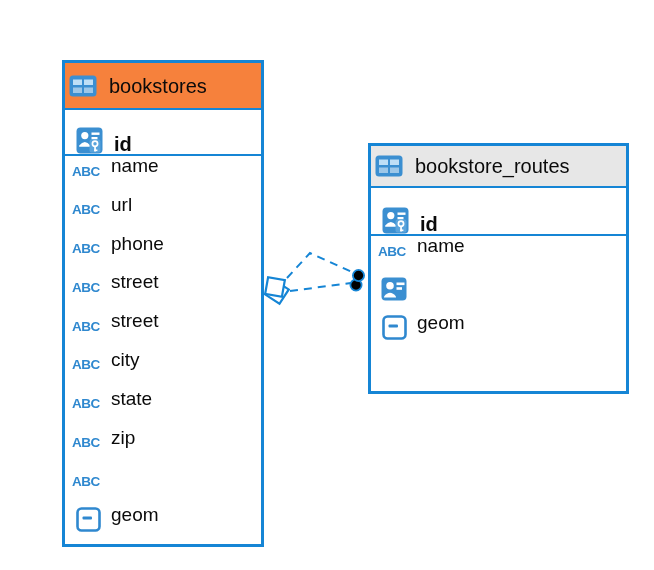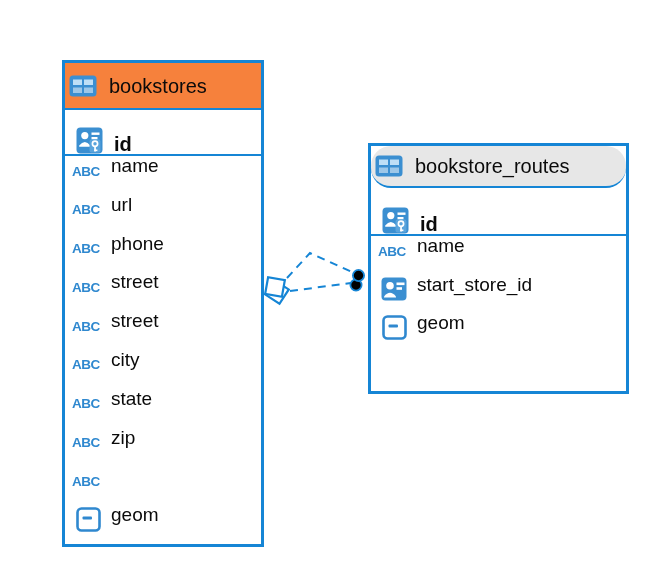--- a/index.html
+++ b/index.html
@@ -16,21 +16,21 @@
   }
   #t0{left:62px; top:60px; width:202px; height:487px;}
   #t1{left:368px; top:143px; width:261px; height:251px;}
 
   .table-header{
     display:flex; align-items:center; gap:9px; padding:0 1px;
     border-bottom:2px solid var(--accent,#1585D5);
     font-size:20px; font-weight:400; white-space:nowrap;
   }
   #t0 .table-header{height:45px;}
-  #t1 .table-header{height:40px;border-radius:20px;}
+  #t1 .table-header{height:40px;}
 
   .id-row{
     display:flex; align-items:flex-end; gap:8px; padding:0 7px;
     border-bottom:2px solid var(--accent,#1585D5);
     font-size:20px; font-weight:700; background:#ffffff;
   }
   #t0 .id-row{height:44px;}
   #t1 .id-row{height:46px;}
 
   .rows{overflow:hidden;}
@@ -212,21 +212,20 @@
         <div class="field-row">
           <span class="icon">
             <svg width="26" height="24" viewBox="0 0 26 24">
               <rect x="0.5" y="0.5" width="25" height="23" rx="4" fill="#3B8FD1"></rect>
               <circle cx="9" cy="8.7" r="3.8" fill="#ffffff"></circle>
               <path d="M3 19.5 q6 -7.5 12 0 v1 h-12 z" fill="#ffffff"></path>
               <rect x="15.5" y="5.5" width="8" height="2.6" fill="#ffffff"></rect>
               <rect x="15.5" y="10.2" width="5.5" height="2.6" fill="#ffffff"></rect>
             </svg>
           </span>
-          <span class="label">start_store_id</span>
         </div>
         <div class="field-row">
           <span class="icon">
             <svg width="25" height="25" viewBox="0 0 25 25">
               <rect x="1.5" y="1.5" width="22" height="22" rx="4" fill="#ffffff" stroke="#2F88CF" stroke-width="2.6"></rect>
               <rect x="6.5" y="9.5" width="9.5" height="3" rx="1" fill="#2F88CF"></rect>
             </svg>
           </span>
           <span class="label">geom</span>
         </div>

